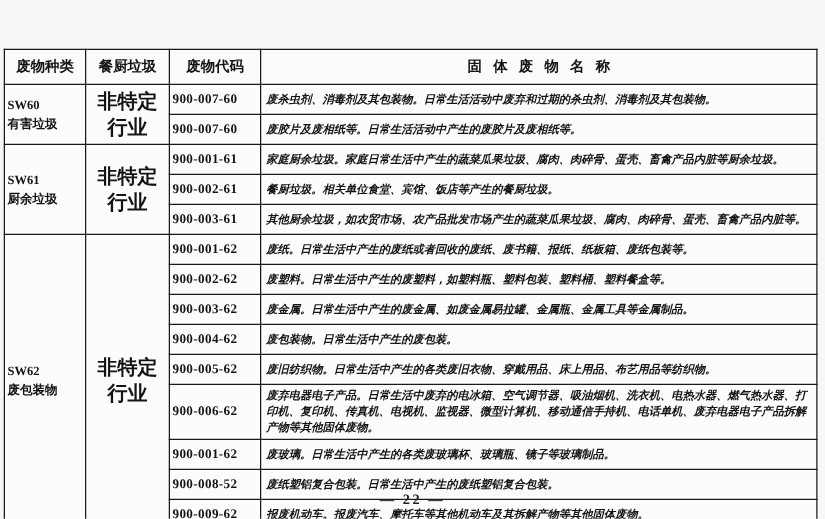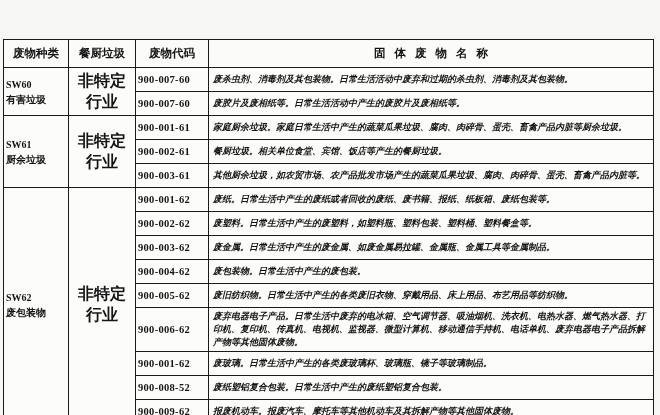--- a/index.html
+++ b/index.html
@@ -190,14 +190,15 @@
         <td class="code">900-008-52</td>
         <td class="name">废纸塑铝复合包装。日常生活中产生的废纸塑铝复合包装。</td>
       </tr>
       <tr>
         <td class="code">900-009-62</td>
         <td class="name">报废机动车。报废汽车、摩托车等其他机动车及其拆解产物等其他固体废物。</td>
       </tr>
     </tbody>
   </table>
 
+  <div class="footer">— 22 —</div>
 
 </div>
 
 </body></html>

